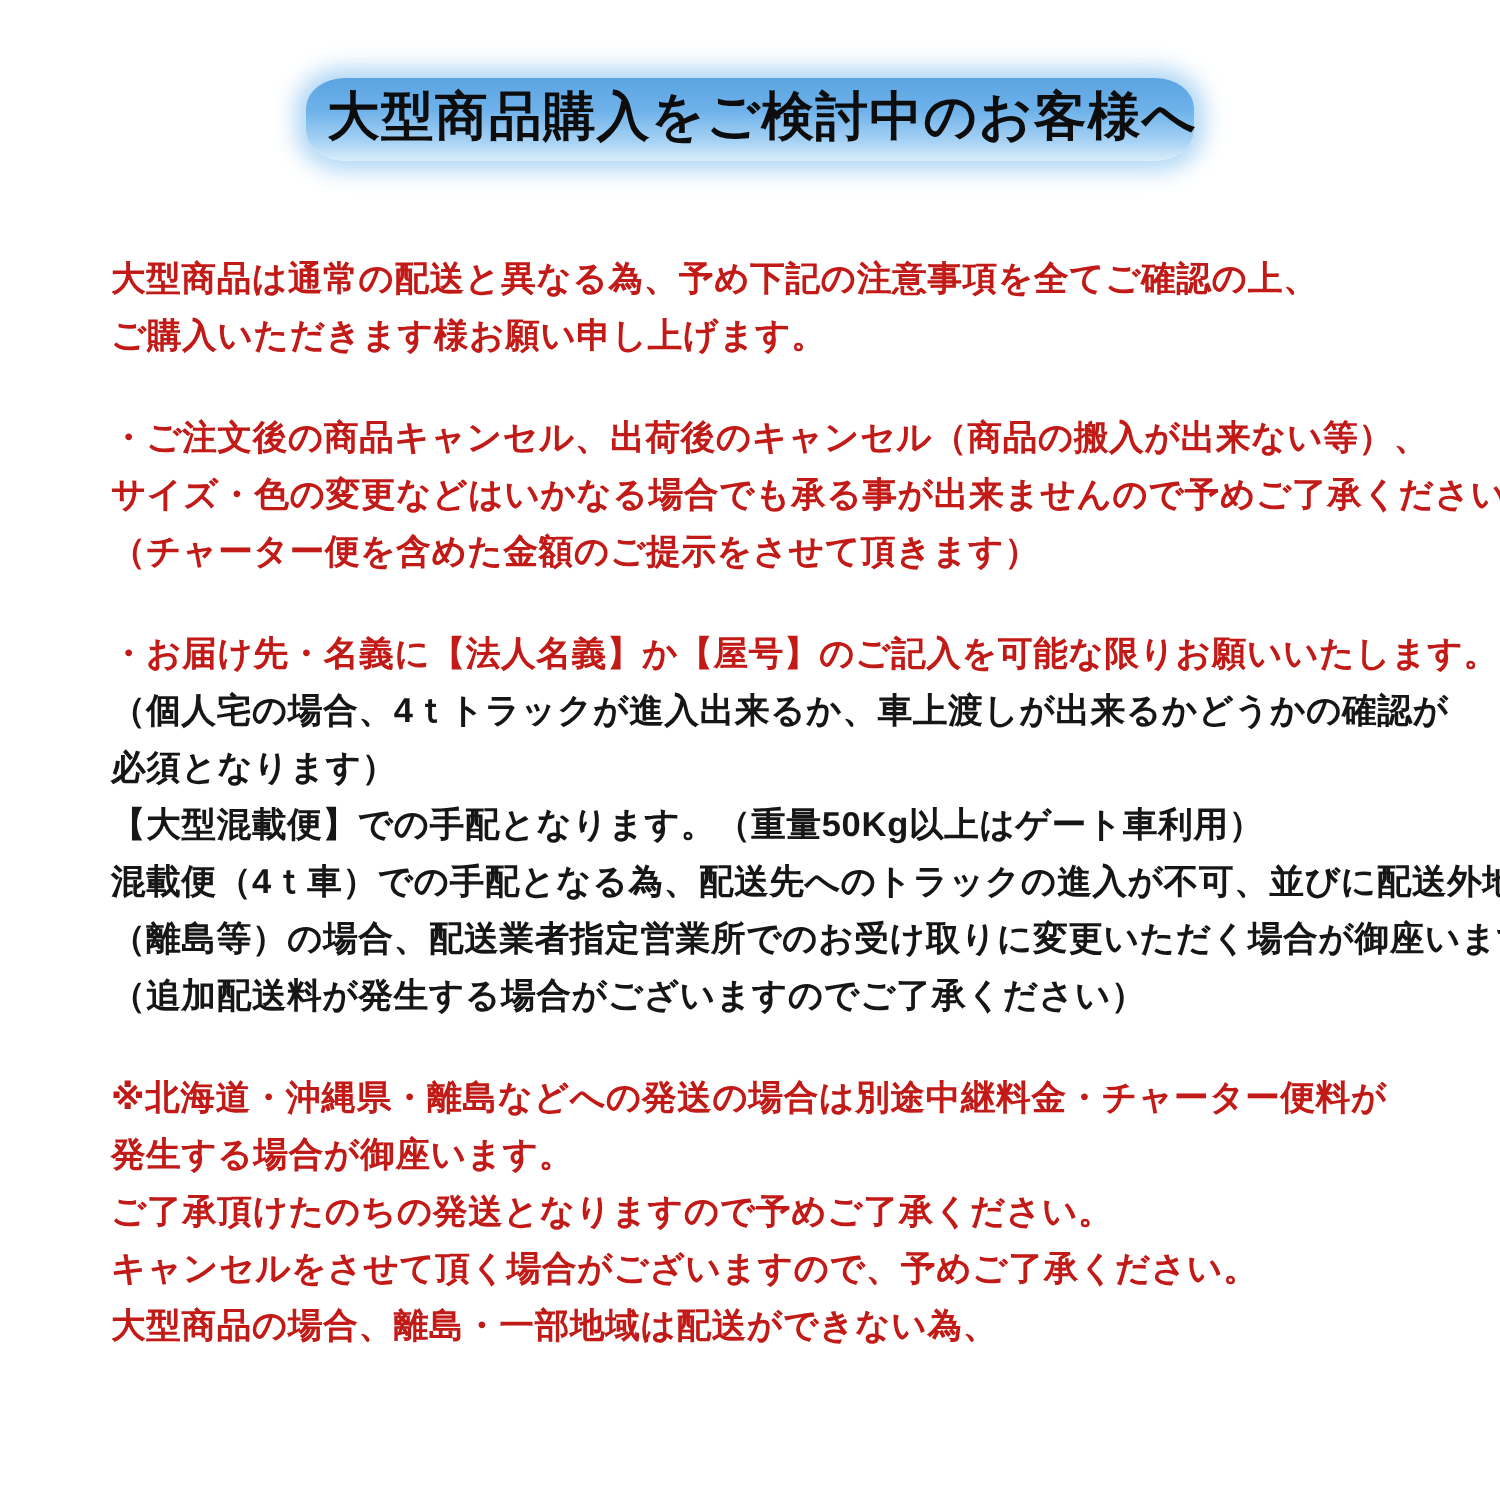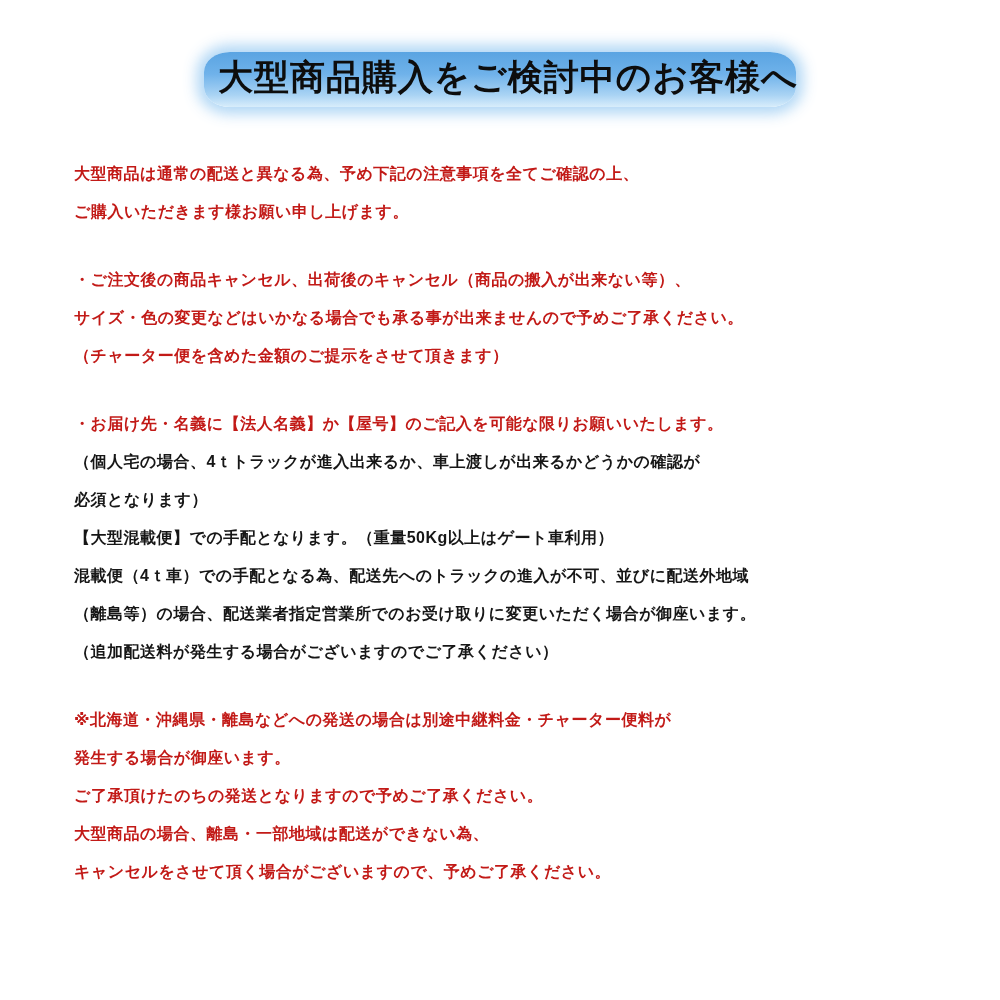--- a/index.html
+++ b/index.html
@@ -9,40 +9,40 @@
   }
   body {
     width: 1000px;
     height: 1000px;
     font-family: "Liberation Sans", "DejaVu Sans", sans-serif;
     overflow: hidden;
   }
   .title-band {
     box-sizing: border-box;
     width: 592px;
-    margin: 52px auto 4px auto;
+    margin: 52px auto 15px auto;
     padding: 2px 14px 6px 14px;
     text-align: center;
     font-size: 35px;
     font-weight: bold;
     color: #0d0d0d;
     letter-spacing: 1px;
     background: linear-gradient(180deg, #5aa4e2 0%, #6fb2ea 40%, #a9d3f4 78%, #d8edfb 100%);
     border-radius: 26px / 20px;
     box-shadow: 0 0 14px 7px rgba(163, 208, 243, 0.85);
     white-space: nowrap;
   }
   .notice-body {
     padding: 44px 40px 0 74px;
   }
   .notice-section {
     margin: 0 0 30px 0;
   }
   .notice-line {
-    font-size: 16px;
+    font-size: 23px;
     line-height: 38px;
     font-weight: bold;
     letter-spacing: 0.5px;
     white-space: nowrap;
   }
   .notice-line.red   { color: #c21a17; }
   .notice-line.black { color: #161616; }
 </style>
 </head>
 <body>
@@ -65,16 +65,16 @@
       <div class="notice-line black">必須となります）</div>
       <div class="notice-line black">【大型混載便】での手配となります。（重量50Kg以上はゲート車利用）</div>
       <div class="notice-line black">混載便（4ｔ車）での手配となる為、配送先へのトラックの進入が不可、並びに配送外地域</div>
       <div class="notice-line black">（離島等）の場合、配送業者指定営業所でのお受け取りに変更いただく場合が御座います。</div>
       <div class="notice-line black">（追加配送料が発生する場合がございますのでご了承ください）</div>
     </div>
     <div class="notice-section">
       <div class="notice-line red">※北海道・沖縄県・離島などへの発送の場合は別途中継料金・チャーター便料が</div>
       <div class="notice-line red">発生する場合が御座います。</div>
       <div class="notice-line red">ご了承頂けたのちの発送となりますので予めご了承ください。</div>
+      <div class="notice-line red">キャンセルをさせて頂く場合がございますので、予めご了承ください。</div>
       <div class="notice-line red">大型商品の場合、離島・一部地域は配送ができない為、</div>
-      <div class="notice-line red">キャンセルをさせて頂く場合がございますので、予めご了承ください。</div>
     </div>
   </div>
 
 </body></html>

